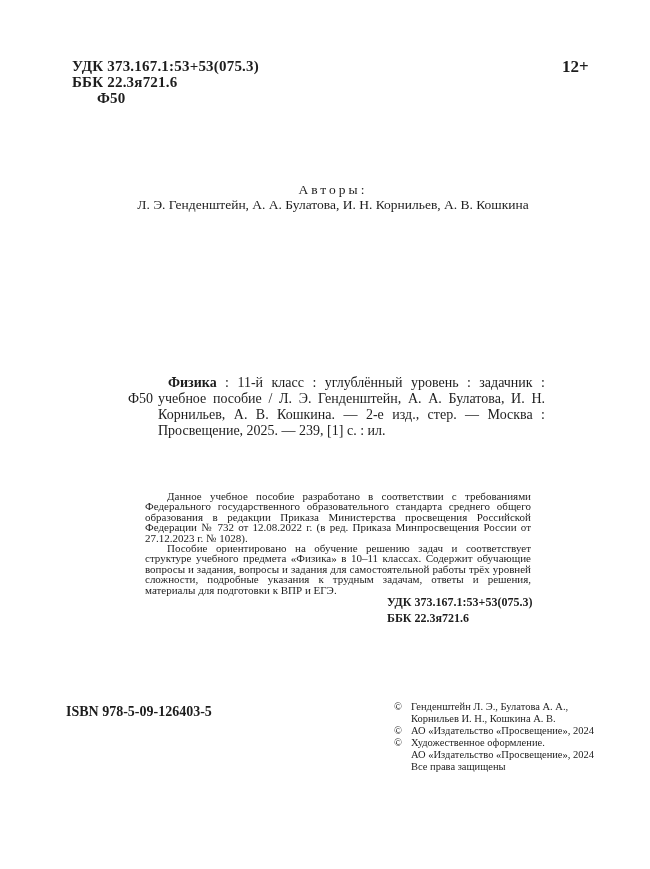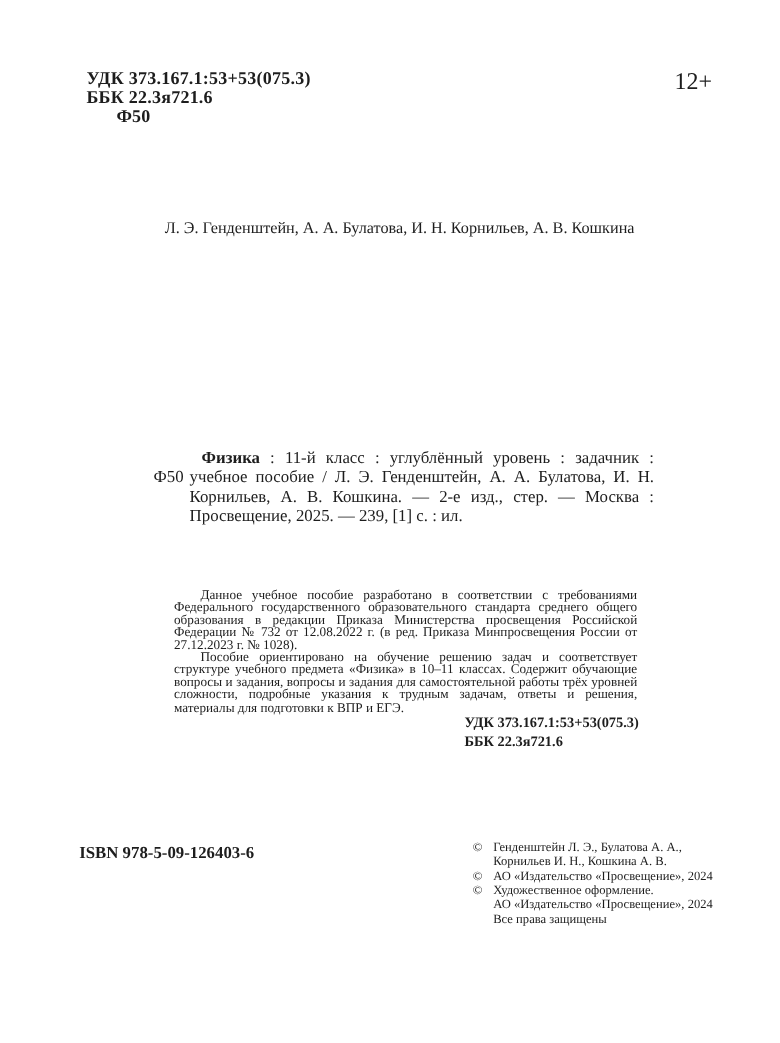--- a/index.html
+++ b/index.html
@@ -14,21 +14,21 @@
   }
   
   .top-codes {
     position: absolute; left: 72px; top: 58px;
     font-weight: bold; font-size: 15px; line-height: 16px;
     letter-spacing: 0.2px; white-space: nowrap;
   }
   .top-codes .sign { padding-left: 25px; }
   .age {
     position: absolute; left: 562px; top: 57px;
-    font-weight: normal; font-size: 20px; white-space: nowrap;
+    font-weight: bold; font-size: 17px; white-space: nowrap;
   }
   
   .authors {
     position: absolute; left: 68px; top: 182px; width: 530px;
     text-align: center; font-size: 13.5px; line-height: 15px;
   }
   .authors .heading { letter-spacing: 3px; }
   
   .card {
     position: absolute; left: 128px; top: 375px; width: 417px;
@@ -76,39 +76,40 @@
 
   <div class="top-codes">
     <div>УДК 373.167.1:53+53(075.3)</div>
     <div>ББК 22.3я721.6</div>
     <div class="sign">Ф50</div>
   </div>
 
   <div class="age">12+</div>
 
   <div class="authors">
+    <div class="heading">Авторы:</div>
     <div>Л. Э. Генденштейн, А. А. Булатова, И. Н. Корнильев, А. В. Кошкина</div>
   </div>
 
   <div class="card">
     <span class="sign">Ф50</span>
     <p class="bib"><span class="title">Физика</span><span> : 11-й класс : углублённый уровень : задачник : учебное пособие / Л. Э. Генденштейн, А. А. Булатова, И. Н. Корнильев, А. В. Кошкина. — 2-е изд., стер. — Москва : Просвещение, 2025. — 239, [1] с. : ил.</span></p>
   </div>
 
   <div class="annotation">
     <p>Данное учебное пособие разработано в соответствии с требованиями Федерального государственного образовательного стандарта среднего общего образования в редакции Приказа Министерства просвещения Российской Федерации № 732 от 12.08.2022 г. (в ред. Приказа Минпросвещения России от 27.12.2023 г. № 1028).</p>
     <p>Пособие ориентировано на обучение решению задач и соответствует структуре учебного предмета «Физика» в 10–11 классах. Содержит обучающие вопросы и задания, вопросы и задания для самостоятельной работы трёх уровней сложности, подробные указания к трудным задачам, ответы и решения, материалы для подготовки к ВПР и ЕГЭ.</p>
   </div>
 
   <div class="card-codes">
     <div>УДК 373.167.1:53+53(075.3)</div>
     <div>ББК 22.3я721.6</div>
   </div>
 
-  <div class="footer-isbn">ISBN 978-5-09-126403-6</div>
+  <div class="footer-isbn">ISBN 978-5-09-126403-5</div>
 
   <div class="copyrights">
     <div class="c-entry">
       <div class="sym">©</div>
       <div class="txt">Генденштейн Л. Э., Булатова А. А.,
 Корнильев И. Н., Кошкина А. В.</div>
     </div>
     <div class="c-entry">
       <div class="sym">©</div>
       <div class="txt">АО «Издательство «Просвещение», 2024</div>

